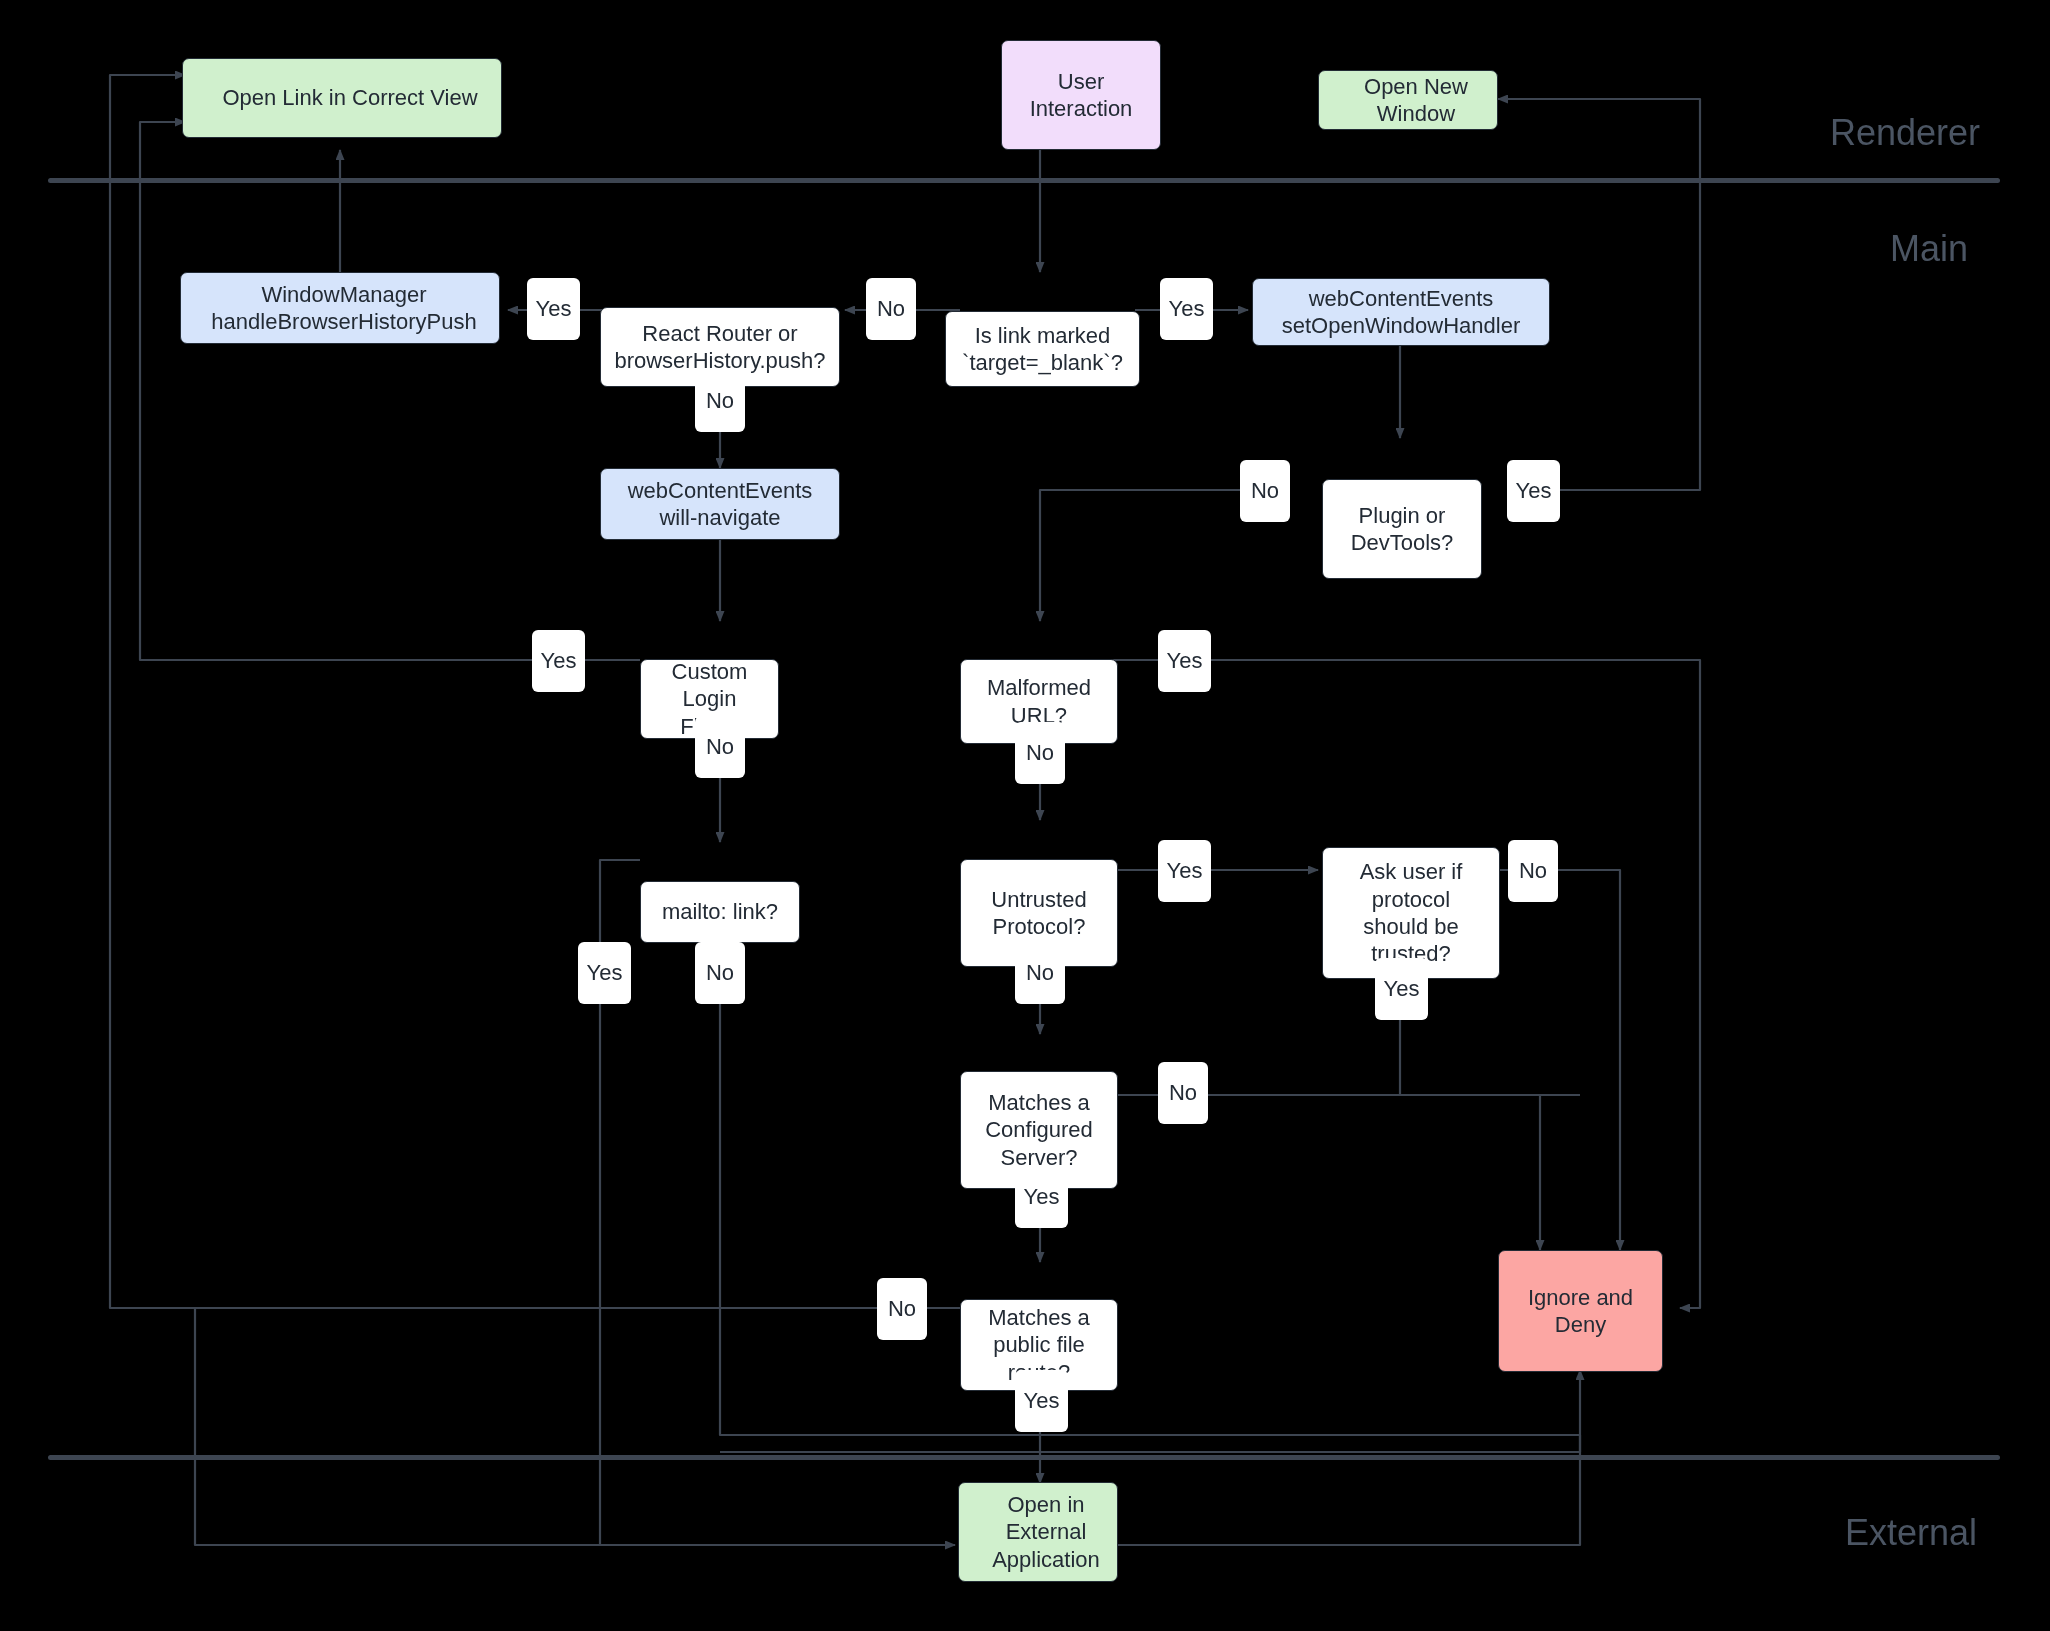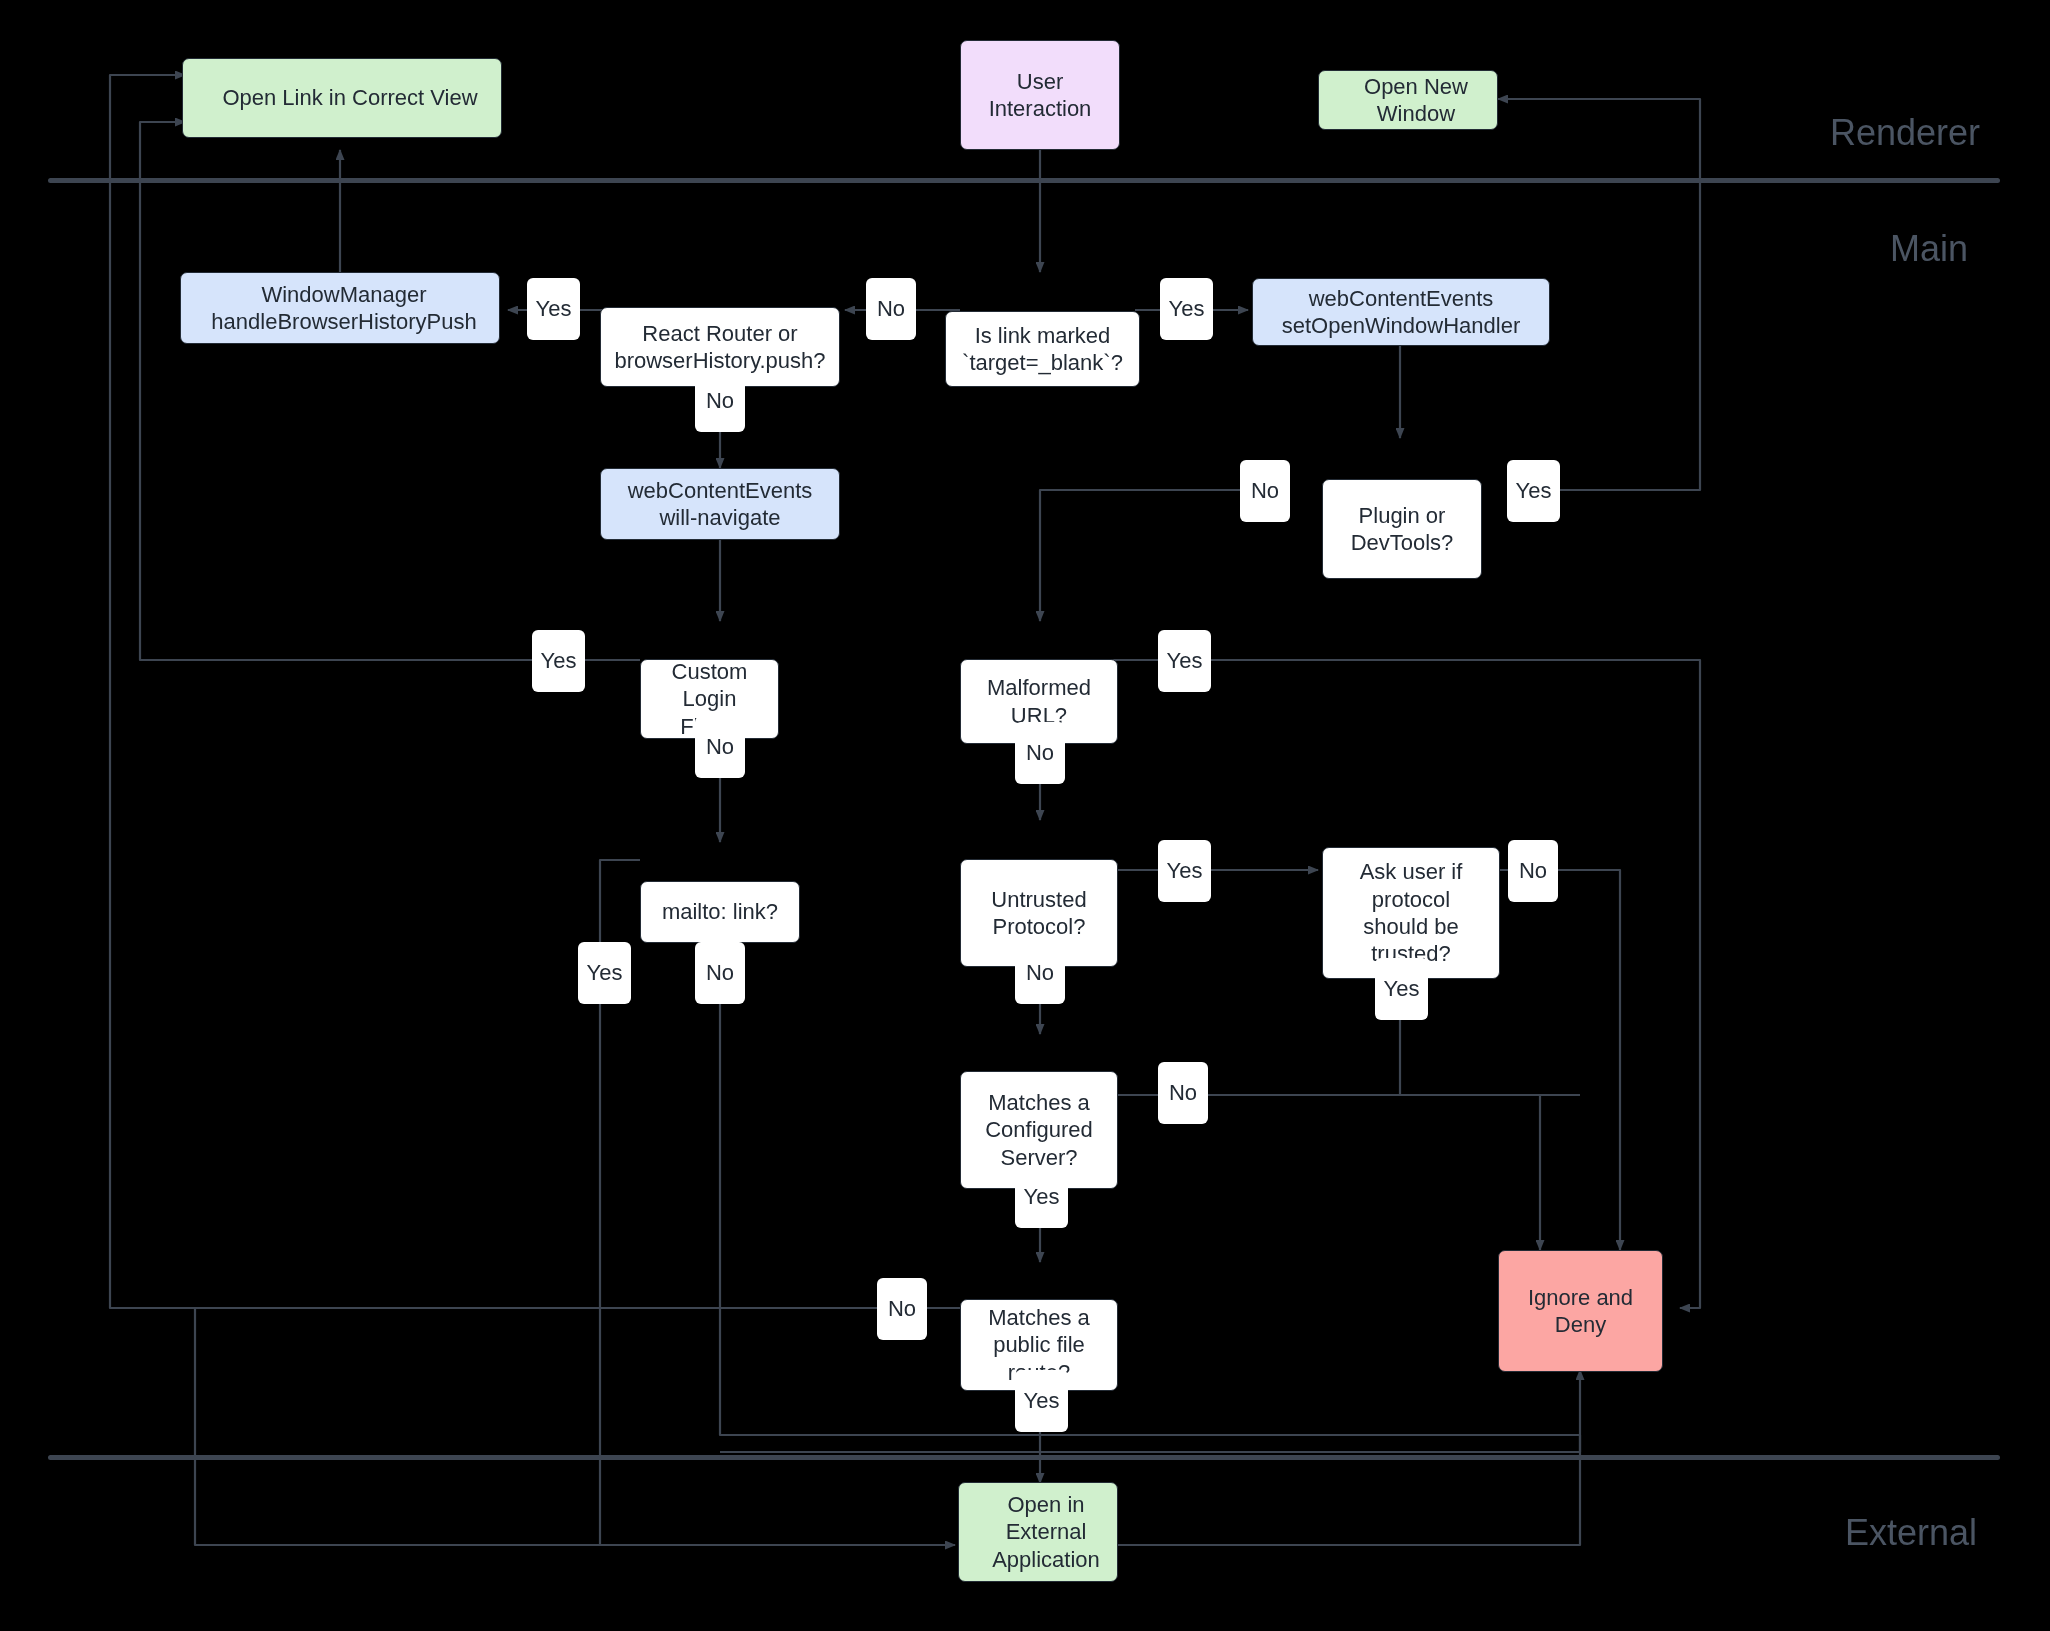--- a/index.html
+++ b/index.html
@@ -5,21 +5,21 @@
   html,body{margin:0;padding:0;background:#000;}
   body{width:2050px;height:1631px;overflow:hidden;font-family:"Liberation Sans",sans-serif;}
   #stage{position:relative;width:2050px;height:1631px;background:#000;}
   svg.edges{position:absolute;top:0;left:0;width:2050px;height:1631px;}
   .node{position:absolute;box-sizing:border-box;display:flex;align-items:center;justify-content:center;
         text-align:center;border:1px solid #232b35;border-radius:7px;color:#232b35;
         font-size:22px;line-height:1.24;padding:4px 8px;}
   .n-white{background:#ffffff;margin-top:39px;}
   .n-green{background:#d0f0cd;padding-left:24px;}
   .n-blue{background:#d6e4fb;}
-  .n-purple{background:#f2ddfb;}
+  .n-purple{background:#f2ddfb;margin-left:41px;}
   .n-red{background:#fca6a3;}
   .elabel{position:absolute;box-sizing:border-box;display:flex;align-items:center;justify-content:center;
           background:#ffffff;border-radius:6px;color:#232b35;font-size:22px;padding:0 5px;}
   .lane{position:absolute;color:#4b5563;font-size:36px;white-space:nowrap;}
   .divider{position:absolute;height:5px;background:#3d4551;border-radius:3px;}
 </style>
 </head>
 <body>
 
 <div id="stage">

